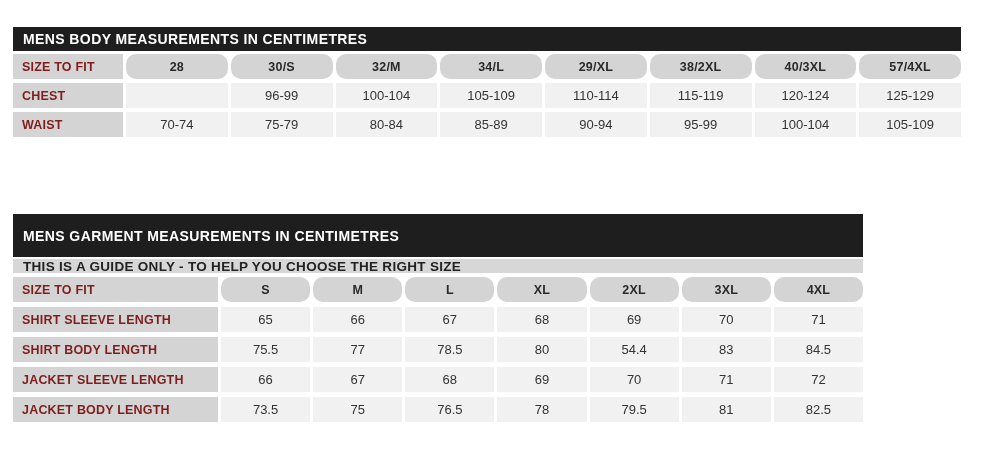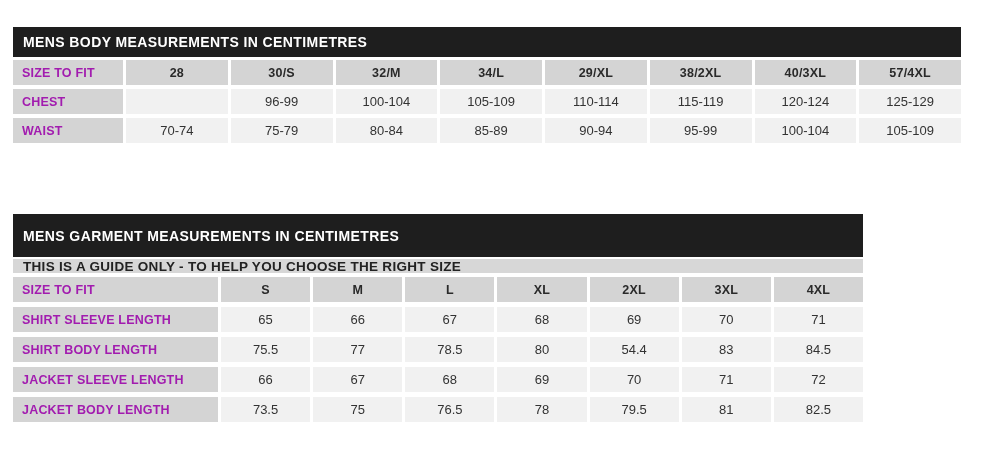--- a/index.html
+++ b/index.html
@@ -10,41 +10,41 @@
   html,body{margin:0;padding:0;}
   .page{
     position:relative; width:1000px; height:471px; background:#ffffff;
     font-family:"Liberation Sans", sans-serif; color:var(--text); overflow:hidden;
   }
   .size-table{position:absolute; left:13px;}
   #table-0{top:27px; width:948px;}
   #table-1{top:214px; width:850px;}
   .title-bar{
     background:var(--bar-bg); color:var(--bar-text);
-    height:30px; display:flex; align-items:center;
+    height:24px; display:flex; align-items:center;
     padding-left:10px; box-sizing:border-box;
     font-size:14px; font-weight:bold; letter-spacing:.4px;
     margin-bottom:3px;
   }
   #table-1 .title-bar{height:43px; margin-bottom:2px;}
   .subtitle-bar{
     background:var(--guide-bg); height:14px; display:flex; align-items:center;
     padding-left:10px; box-sizing:border-box;
     font-size:13.5px; font-weight:bold; letter-spacing:.3px; color:#222;
     margin-bottom:4px;
   }
   .grid{display:grid;}
   #table-0 .grid{grid-template-columns:110px repeat(8,1fr); grid-auto-rows:25px; gap:4px 3px;}
   #table-1 .grid{grid-template-columns:205px repeat(7,1fr); grid-auto-rows:25px; gap:5px 3px;}
   .cell{display:flex; align-items:center; justify-content:center; box-sizing:border-box;}
   .cell.label{
     justify-content:flex-start; padding-left:9px; background:var(--head-bg);
-    font-weight:bold; font-size:12.5px; letter-spacing:.2px; color:#a21caf;
+    font-weight:bold; font-size:12.5px; letter-spacing:.2px; color:#7f1d1d;
   }
-  .cell.head{background:var(--head-bg); font-weight:bold; font-size:12.5px; letter-spacing:.2px; color:#2a2a2a;}
+  .cell.head{background:var(--head-bg); font-weight:bold; font-size:12.5px; letter-spacing:.2px; color:#2a2a2a;border-radius:10px;}
   .cell.data{background:var(--data-bg); font-size:13px; font-weight:400; color:#333;}
 </style>
 </head>
 <body>
 
 <div class="page">
 
   <section class="size-table" id="table-0">
     <div class="title-bar">
       <span>MENS BODY MEASUREMENTS IN CENTIMETRES</span>

